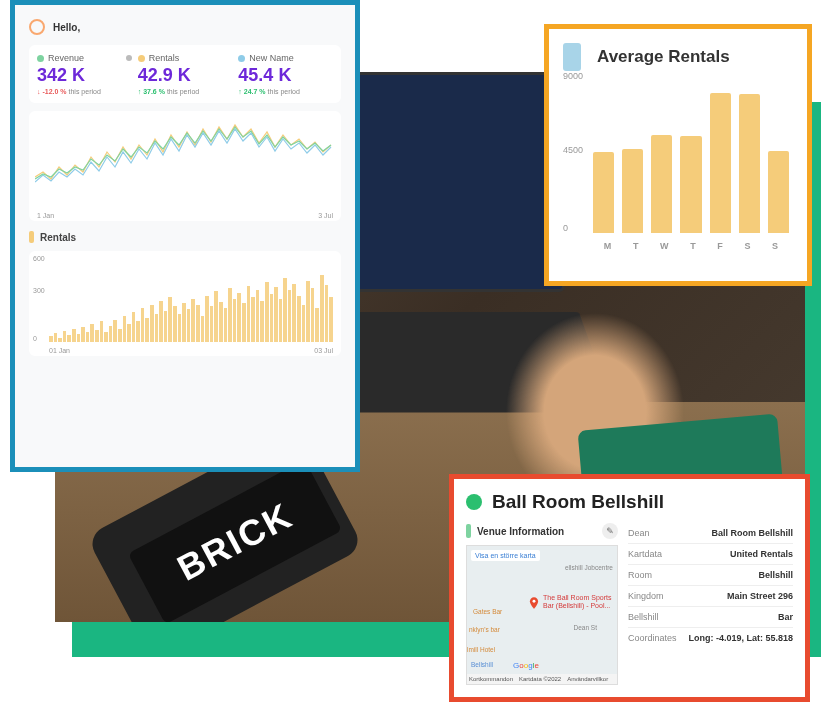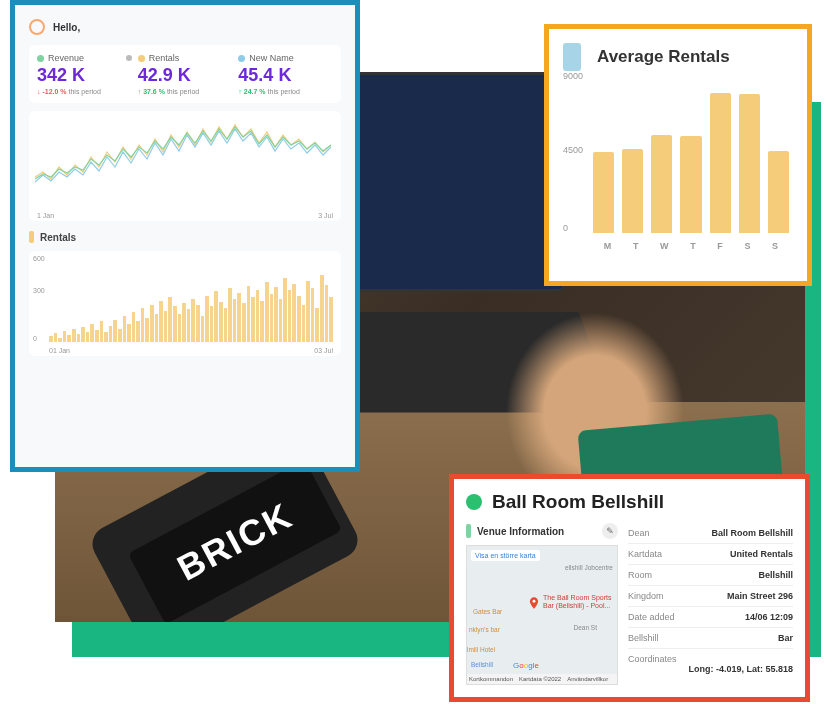--- a/index.html
+++ b/index.html
@@ -82,21 +82,21 @@
   .map-goog{position:absolute;bottom:14px;left:46px;font-size:8px;color:#666;font-family:Arial;}
   .map-goog span:nth-child(1){color:#4285f4;}
   .map-goog span:nth-child(2){color:#ea4335;}
   .map-goog span:nth-child(3){color:#fbbc05;}
   .map-goog span:nth-child(4){color:#4285f4;}
   .map-goog span:nth-child(5){color:#34a853;}
   .map-goog span:nth-child(6){color:#ea4335;}
   .map-footer{position:absolute;bottom:0;left:0;right:0;background:#f4f4f4;font-size:6px;color:#555;padding:2px;display:flex;gap:6px;}
   .venue-right{flex:1;}
   .info-row{display:flex;justify-content:space-between;padding:5px 0;border-bottom:1px solid #eee;font-size:9px;}
-  .info-row:last-child{border-bottom:none;flex-direction:column;}
+  .info-row:last-child{border-bottom:none;}
   .info-label{color:#888;}
   .info-value{color:#333;font-weight:600;text-align:right;}
 </style>
 </head>
 <body>
 
 <div class="green-block"></div>
 
 <div class="photo">
   <div class="desk"></div>
@@ -308,24 +308,20 @@
         </div>
         <div class="info-row">
           <div class="info-label">Room</div>
           <div class="info-value">Bellshill</div>
         </div>
         <div class="info-row">
           <div class="info-label">Kingdom</div>
           <div class="info-value">Main Street 296</div>
         </div>
         <div class="info-row">
-          <div class="info-label">Date added</div>
-          <div class="info-value">14/06 12:09</div>
-        </div>
-        <div class="info-row">
           <div class="info-label">Bellshill</div>
           <div class="info-value">Bar</div>
         </div>
         <div class="info-row">
           <div class="info-label">Coordinates</div>
           <div class="info-value">Long: -4.019, Lat: 55.818</div>
         </div>
       </div>
   </div>
 </div>

